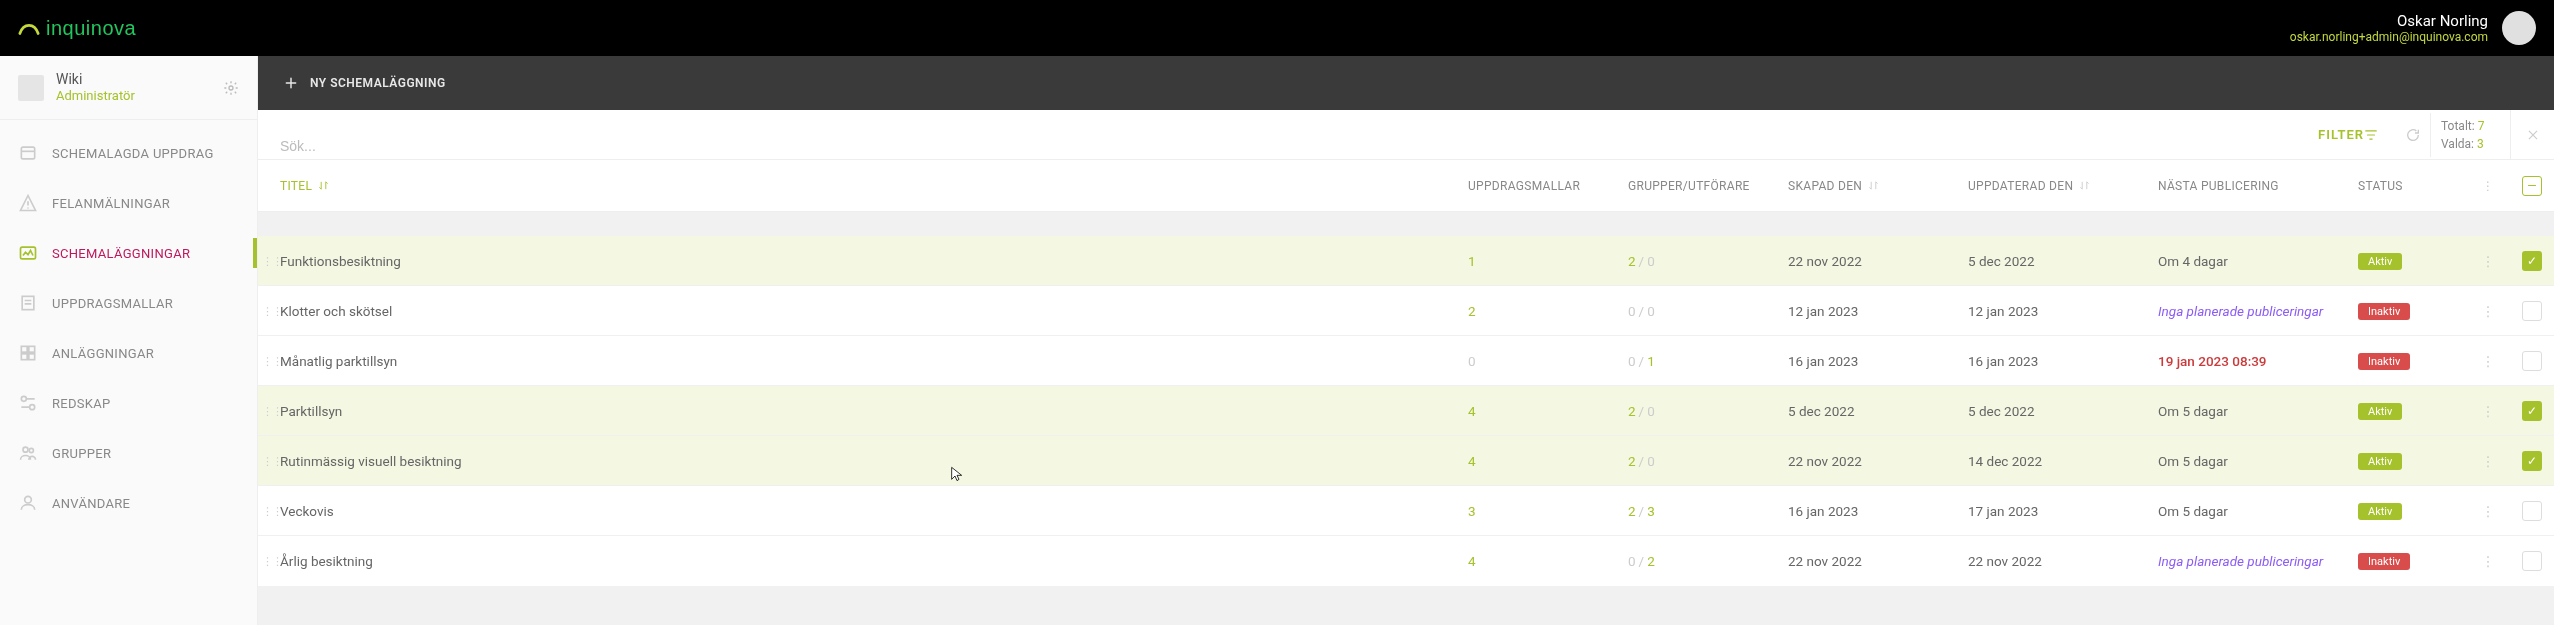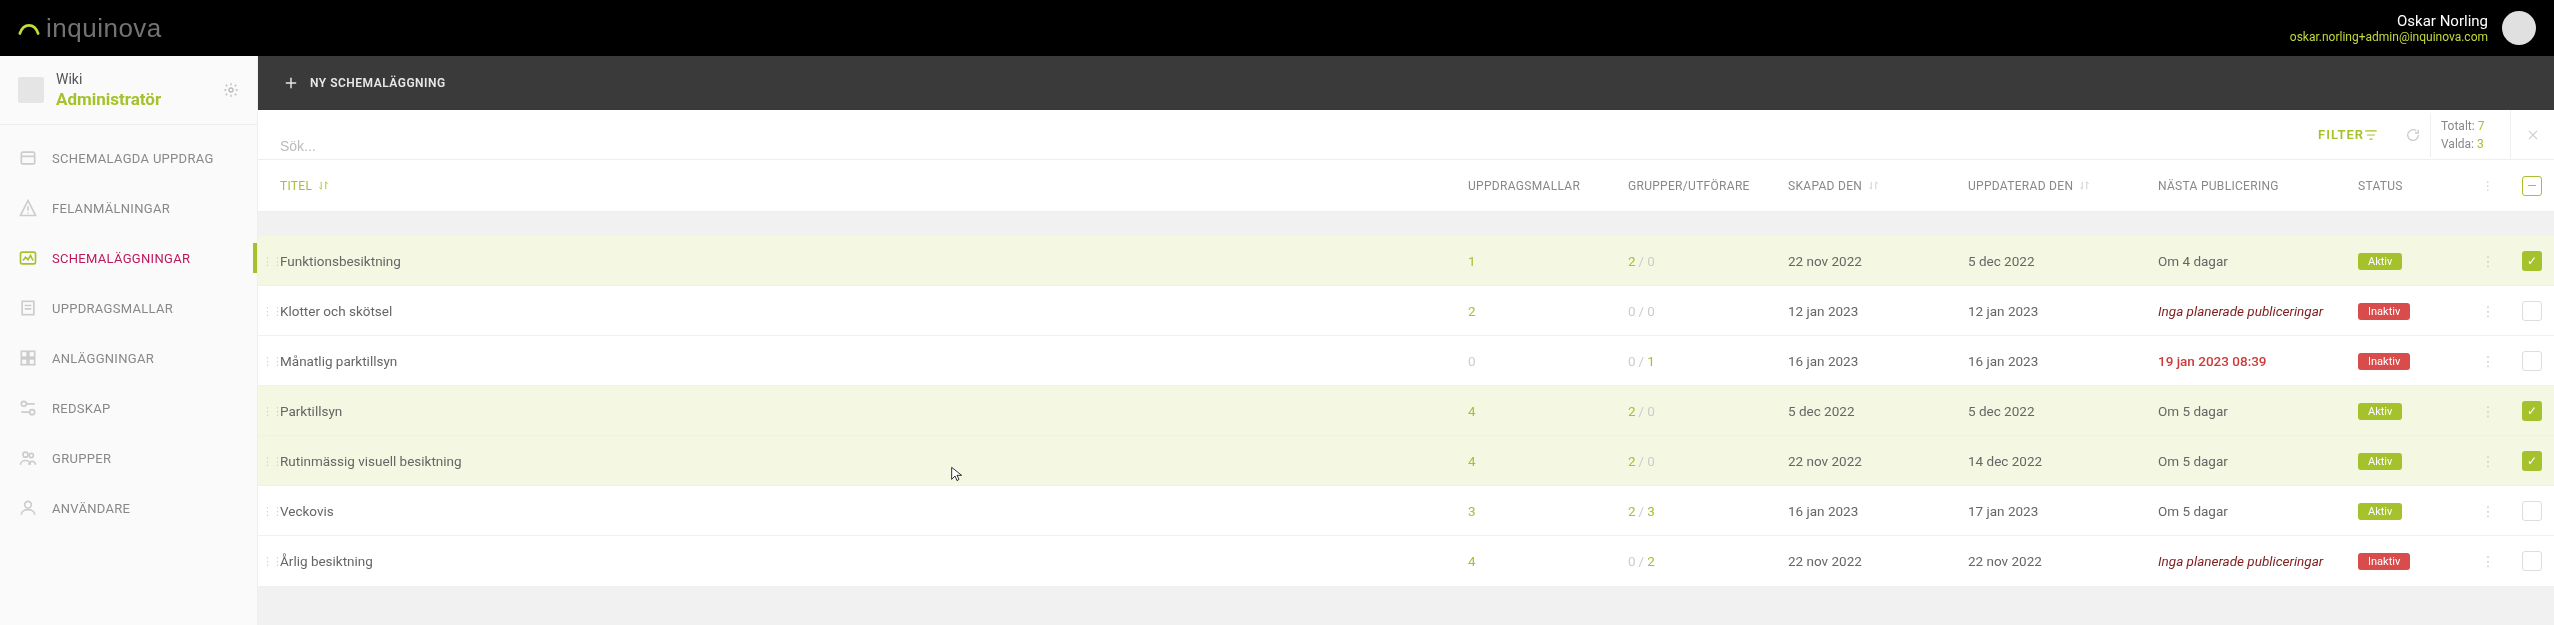--- a/index.html
+++ b/index.html
@@ -2,35 +2,35 @@
 <html><head>
 <meta charset="utf-8">
 <style>
   * { box-sizing: border-box; margin: 0; padding: 0; }
   html, body { width: 2554px; height: 625px; font-family: -apple-system, BlinkMacSystemFont, "Segoe UI", Roboto, Arial, sans-serif; background: #f5f5f5; }
   .root { display: flex; flex-direction: column; width: 100%; height: 100%; }
   
   .topbar { height: 56px; background: #000; display: flex; align-items: center; justify-content: space-between; padding: 0 18px; }
   .logo { display: flex; align-items: center; gap: 6px; }
   .logo-swoosh { width: 22px; height: 22px; }
-  .logo-text { color: #737373; font-size: 26px; font-weight: 400; letter-spacing: 0.5px; font-family: Arial, sans-serif; }
+  .logo-text { color: #22c55e; font-size: 20px; font-weight: 400; letter-spacing: 0.5px; font-family: Arial, sans-serif; }
   .user-block { display: flex; align-items: center; gap: 14px; }
   .user-text { text-align: right; display: flex; flex-direction: column; }
   .user-name { color: #fff; font-size: 15px; font-weight: 400; }
   .user-email { color: #c5d93c; font-size: 12px; }
   .avatar { width: 34px; height: 34px; border-radius: 50%; background: #e0e0e0; }
   
   .body { display: flex; flex: 1; min-height: 0; }
   
   .sidebar { width: 260px; background: #fafafa; border-right: 1px solid #eee; display: flex; flex-direction: column; }
   .sidebar-top { display: flex; align-items: center; gap: 12px; padding: 14px 18px; border-bottom: 1px solid #eee; }
   .wiki-thumb { width: 26px; height: 26px; background: #e5e5e5; border-radius: 2px; }
   .wiki-texts { display: flex; flex-direction: column; line-height: 1.3; flex: 1;}
   .wiki-title { font-size: 14px; color: #555; }
-  .wiki-role { font-size: 17px; color: #a5c12b; font-weight: 700; }
+  .wiki-role { font-size: 13px; color: #a5c12b; font-weight: 400; }
   .wiki-gear { color: #bbb; }
   .nav { display: flex; flex-direction: column; padding-top: 8px; }
   .nav-item { display: flex; align-items: center; gap: 14px; height: 50px; padding: 0 18px; font-size: 13px; letter-spacing: 0.3px; text-transform: uppercase; color: #888; cursor: pointer; position: relative; }
   .nav-item .nav-icon { width: 20px; height: 20px; color: #ccc; }
   .nav-item.active { color: #be185d; }
   .nav-item.active .nav-icon { color: #a5c12b; }
   .nav-item.active::after { content: ""; position: absolute; right: 0; top: 10px; bottom: 10px; width: 4px; background: #a5c12b; }
   
   .main { flex: 1; display: flex; flex-direction: column; background: #f1f1f1; }
   .actionbar { height: 54px; background: #3a3a3a; display: flex; align-items: center; padding: 0 26px; gap: 14px; }
@@ -74,21 +74,21 @@
   .row .c-created { width: 180px; padding: 0 10px; }
   .row .c-updated { width: 190px; padding: 0 10px; }
   .row .c-next { width: 200px; padding: 0 10px; }
   .row .c-status { width: 118px; padding: 0 10px; }
   .row .c-menu { width: 44px; display: flex; justify-content: center; color: #ccc; cursor: pointer; }
   .row .c-check { width: 44px; display: flex; justify-content: center; }
   .val-accent { color: #a5c12b; }
   .val-muted { color: #ccc; }
   .val-slash { color: #ccc; margin: 0 3px; }
   .val-warn { color: #cc3b3b; font-weight: 500; }
-  .next-muted { color: #7f1d1d; font-style: italic; }
+  .next-muted { color: #8b5cf6; font-style: italic; }
   .badge { display: inline-block; padding: 2px 10px; border-radius: 3px; font-size: 11px; color: #fff; }
   .badge.aktiv { background: #a5c12b; }
   .badge.inaktiv { background: #d94c4c; }
   .row-checkbox { width: 20px; height: 20px; border-radius: 3px; display: flex; align-items: center; justify-content: center; font-size: 12px; cursor: pointer; }
   .row-checkbox.on { background: #a5c12b; color: #fff; border: none; }
   .row-checkbox.off { border: 1.5px solid #ddd; background: #fff; }
   .cursor-pointer { position: absolute; left: 949px; top: 466px; width: 16px; height: 16px; pointer-events: none; z-index: 100; }
 </style>
 </head>
 <body>

